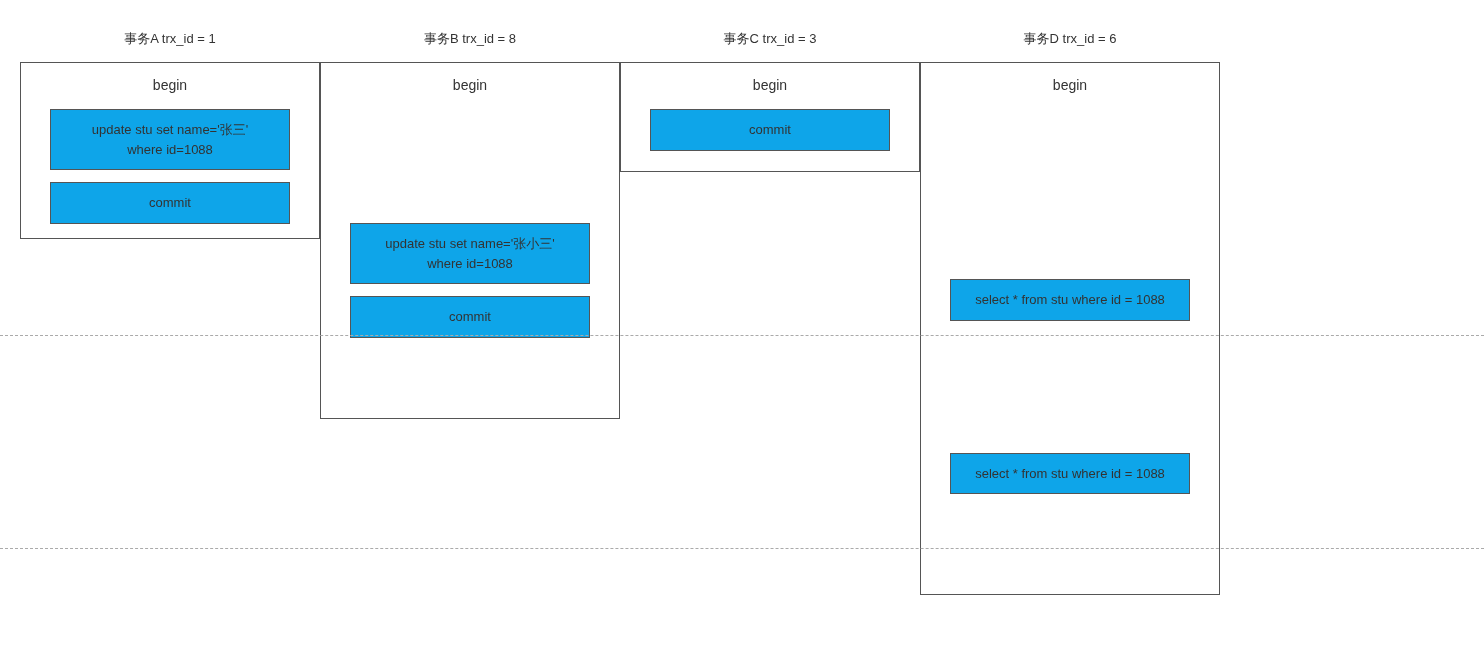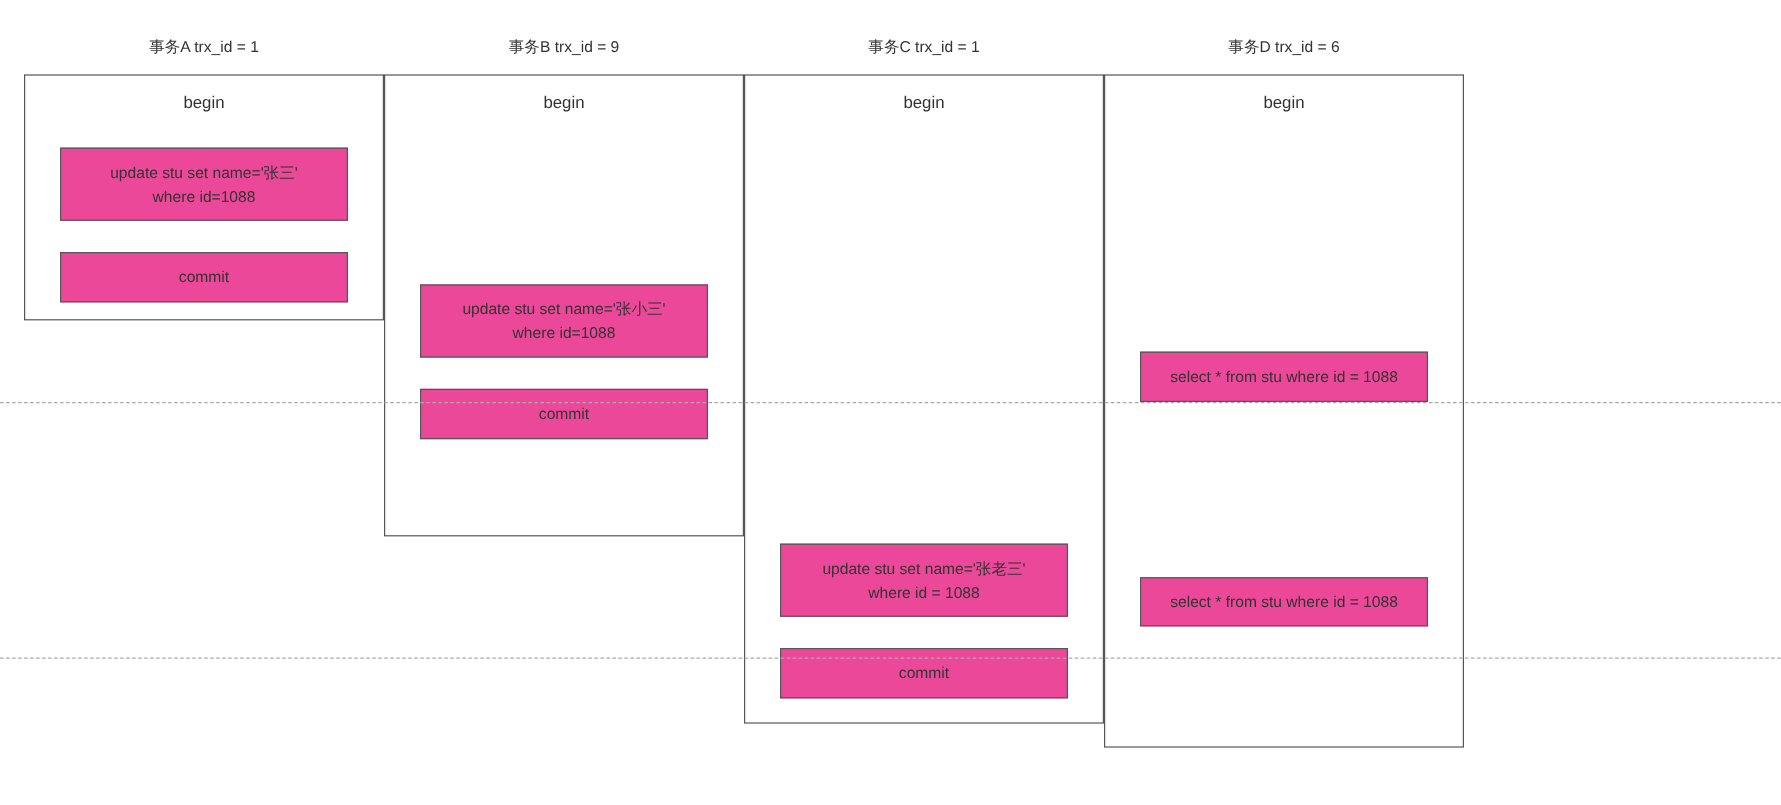--- a/index.html
+++ b/index.html
@@ -35,33 +35,33 @@
       text-align: center;
       white-space: nowrap;
     }
     .transaction-box {
       border: 1.5px solid #555;
       background: #fff;
       padding: 14px 10px 14px 10px;
       display: flex;
       flex-direction: column;
       align-items: center;
-      gap: 26px;
+      gap: 12px;
       position: relative;
       width: 320px;
     }
     .tx-begin {
       font-size: 14px;
       color: #333;
       align-self: center;
       margin-bottom: 4px;
     }
     .tx-item {
       border: 1.5px solid #555;
-      background: #ec4899;
+      background: #0ea5e9;
       padding: 10px 16px;
       text-align: center;
       font-size: 13px;
       color: #333;
       line-height: 1.5;
       width: 240px;
     }
 
     
     .h-line {
@@ -90,33 +90,32 @@
   <div class="column col-a">
     <div class="column-title">事务A trx_id = 1</div>
     <div class="transaction-box tx-box-a">
       <div class="tx-begin">begin</div>
       <div class="tx-item">update stu set name='张三'<br>where id=1088</div>
       <div class="tx-item">commit</div>
     </div>
   </div>
 
   <div class="column col-b">
-    <div class="column-title">事务B trx_id = 9</div>
+    <div class="column-title">事务B trx_id = 8</div>
     <div class="transaction-box tx-box-b" style="padding-bottom: 80px;">
       <div class="tx-begin">begin</div>
       <div class="tx-item" style="margin-top: 114px;">update stu set name='张小三'<br>where id=1088</div>
       <div class="tx-item">commit</div>
     </div>
   </div>
 
   <div class="column col-c">
-    <div class="column-title">事务C trx_id = 1</div>
+    <div class="column-title">事务C trx_id = 3</div>
     <div class="transaction-box tx-box-c" style="padding-bottom: 20px;">
       <div class="tx-begin">begin</div>
-      <div class="tx-item" style="margin-top: 330px;">update stu set name='张老三'<br>where id = 1088</div>
       <div class="tx-item">commit</div>
     </div>
   </div>
 
   <div class="column col-d">
     <div class="column-title">事务D trx_id = 6</div>
     <div class="transaction-box tx-box-d" style="padding-bottom: 100px;">
       <div class="tx-begin">begin</div>
       <div class="tx-item" style="margin-top: 170px;">select * from stu where id = 1088</div>
       <div class="tx-item" style="margin-top: 120px;">select * from stu where id = 1088</div>

